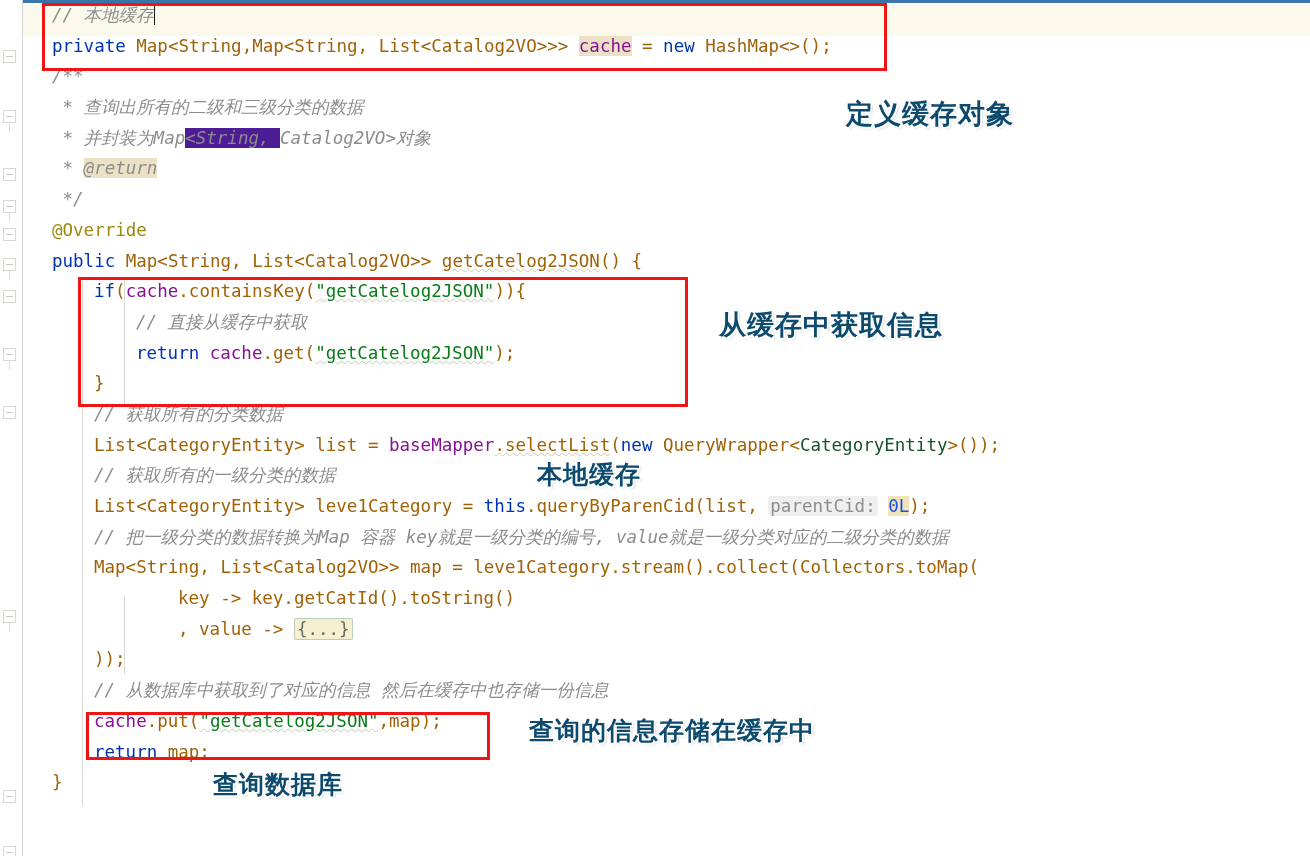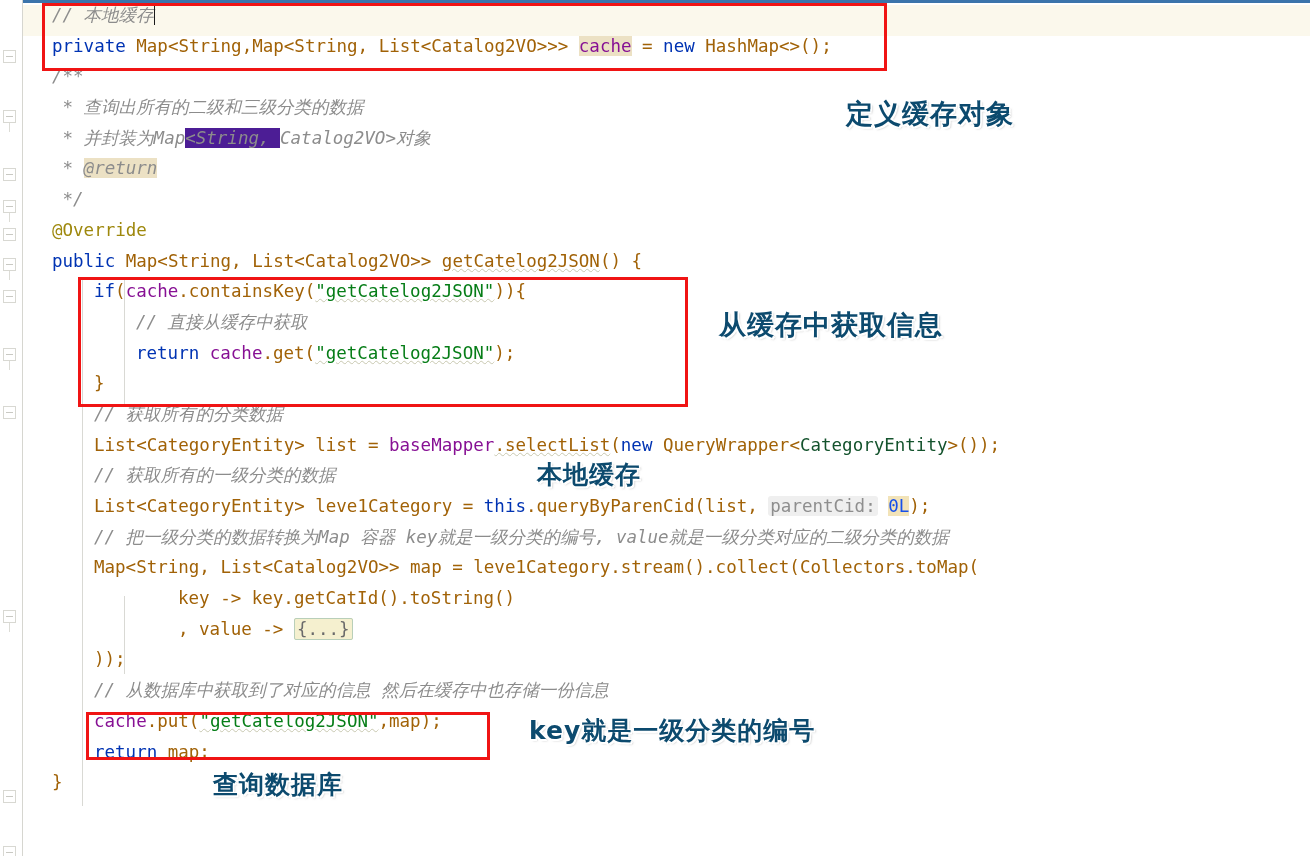--- a/index.html
+++ b/index.html
@@ -138,17 +138,17 @@
 
   <div class="code" id="code-layer"><div class="line" style="padding-left: 52px;"><span class="cmt">// 本地缓存</span><span class="caret"></span></div><div class="line" style="padding-left: 52px;"><span class="kw">private</span><span class="plain"> Map&lt;String,Map&lt;String, List&lt;Catalog2VO&gt;&gt;&gt; </span><span class="fld hl-ident">cache</span><span class="plain"> = </span><span class="kw">new</span><span class="plain"> HashMap&lt;&gt;();</span></div><div class="line" style="padding-left: 52px;"><span class="cmt">/**</span></div><div class="line" style="padding-left: 52px;"><span class="cmt"> * 查询出所有的二级和三级分类的数据</span></div><div class="line" style="padding-left: 52px;"><span class="cmt"> * 并封装为Map</span><span class="cmt hl-doc">&lt;String, </span><span class="cmt">Catalog2VO&gt;</span><span class="cmt">对象</span></div><div class="line" style="padding-left: 52px;"><span class="cmt"> * </span><span class="cmt hl-ident undl">@return</span></div><div class="line" style="padding-left: 52px;"><span class="cmt"> */</span></div><div class="line" style="padding-left: 52px;"><span class="anno">@Override</span></div><div class="line" style="padding-left: 52px;"><span class="kw">public</span><span class="plain"> Map&lt;String, List&lt;Catalog2VO&gt;&gt; </span><span class="plain squiggle">getCatelog2JSON</span><span class="plain">() {</span></div><div class="line" style="padding-left: 94px;"><span class="kw">if</span><span class="plain">(</span><span class="fld">cache</span><span class="plain">.containsKey(</span><span class="str squiggle">"getCatelog2JSON"</span><span class="plain">)){</span></div><div class="line" style="padding-left: 136px;"><span class="cmt">// 直接从缓存中获取</span></div><div class="line" style="padding-left: 136px;"><span class="kw">return</span><span class="plain"> </span><span class="fld">cache</span><span class="plain">.get(</span><span class="str squiggle">"getCatelog2JSON"</span><span class="plain">);</span></div><div class="line" style="padding-left: 94px;"><span class="plain">}</span></div><div class="line" style="padding-left: 94px;"><span class="cmt">// 获取所有的分类数据</span></div><div class="line" style="padding-left: 94px;"><span class="plain">List&lt;CategoryEntity&gt; list = </span><span class="fld">baseMapper</span><span class="plain squiggle">.selectList</span><span class="plain">(</span><span class="kw">new</span><span class="plain"> QueryWrapper&lt;</span><span class="cls">CategoryEntity</span><span class="plain">&gt;());</span></div><div class="line" style="padding-left: 94px;"><span class="cmt">// 获取所有的一级分类的数据</span></div><div class="line" style="padding-left: 94px;"><span class="plain">List&lt;CategoryEntity&gt; leve1Category = </span><span class="kw">this</span><span class="plain">.queryByParenCid(list, </span><span class="hint">parentCid:</span><span class="plain"> </span><span class="num-hl">0L</span><span class="plain">);</span></div><div class="line" style="padding-left: 94px;"><span class="cmt">// 把一级分类的数据转换为Map 容器 key就是一级分类的编号, value就是一级分类对应的二级分类的数据</span></div><div class="line" style="padding-left: 94px;"><span class="plain">Map&lt;String, List&lt;Catalog2VO&gt;&gt; map = leve1Category.stream().collect(Collectors.</span><span class="plain">toMap</span><span class="plain">(</span></div><div class="line" style="padding-left: 178px;"><span class="plain">key -&gt; key.getCatId().toString()</span></div><div class="line" style="padding-left: 178px;"><span class="plain">, value -&gt; </span><span class="folded">{...}</span></div><div class="line" style="padding-left: 94px;"><span class="plain">));</span></div><div class="line" style="padding-left: 94px;"><span class="cmt">// 从数据库中获取到了对应的信息 然后在缓存中也存储一份信息</span></div><div class="line" style="padding-left: 94px;"><span class="fld">cache</span><span class="plain">.put(</span><span class="str squiggle">"getCatelog2JSON"</span><span class="plain">,map);</span></div><div class="line" style="padding-left: 94px;"><span class="kw">return</span><span class="plain"> map;</span></div><div class="line" style="padding-left: 52px;"><span class="plain">}</span></div><div class="line" style="padding-left: 52px;">&nbsp;</div><div class="line" style="padding-left: 52px;">&nbsp;</div></div>
 
   <div id="annotation-layer">
       <div class="rect" style="left: 42px; top: 3px; width: 845px; height: 68px;"></div>
       <div class="rect" style="left: 78px; top: 277px; width: 610px; height: 130px;"></div>
       <div class="rect" style="left: 86px; top: 712px; width: 404px; height: 48px;"></div>
       <div class="note" style="left: 846px; top: 96px; font-size: 27px;">定义缓存对象</div>
       <div class="note" style="left: 719px; top: 307px; font-size: 27px;">从缓存中获取信息</div>
       <div class="note" style="left: 537px; top: 458px; font-size: 25px;">本地缓存</div>
-      <div class="note" style="left: 529px; top: 714px; font-size: 25px;">key就是一级分类的编号</div>
+      <div class="note" style="left: 529px; top: 714px; font-size: 25px;">查询的信息存储在缓存中</div>
       <div class="note" style="left: 213px; top: 768px; font-size: 25px;">查询数据库</div>
     </div>
 
 </div>
 
 </body></html>

